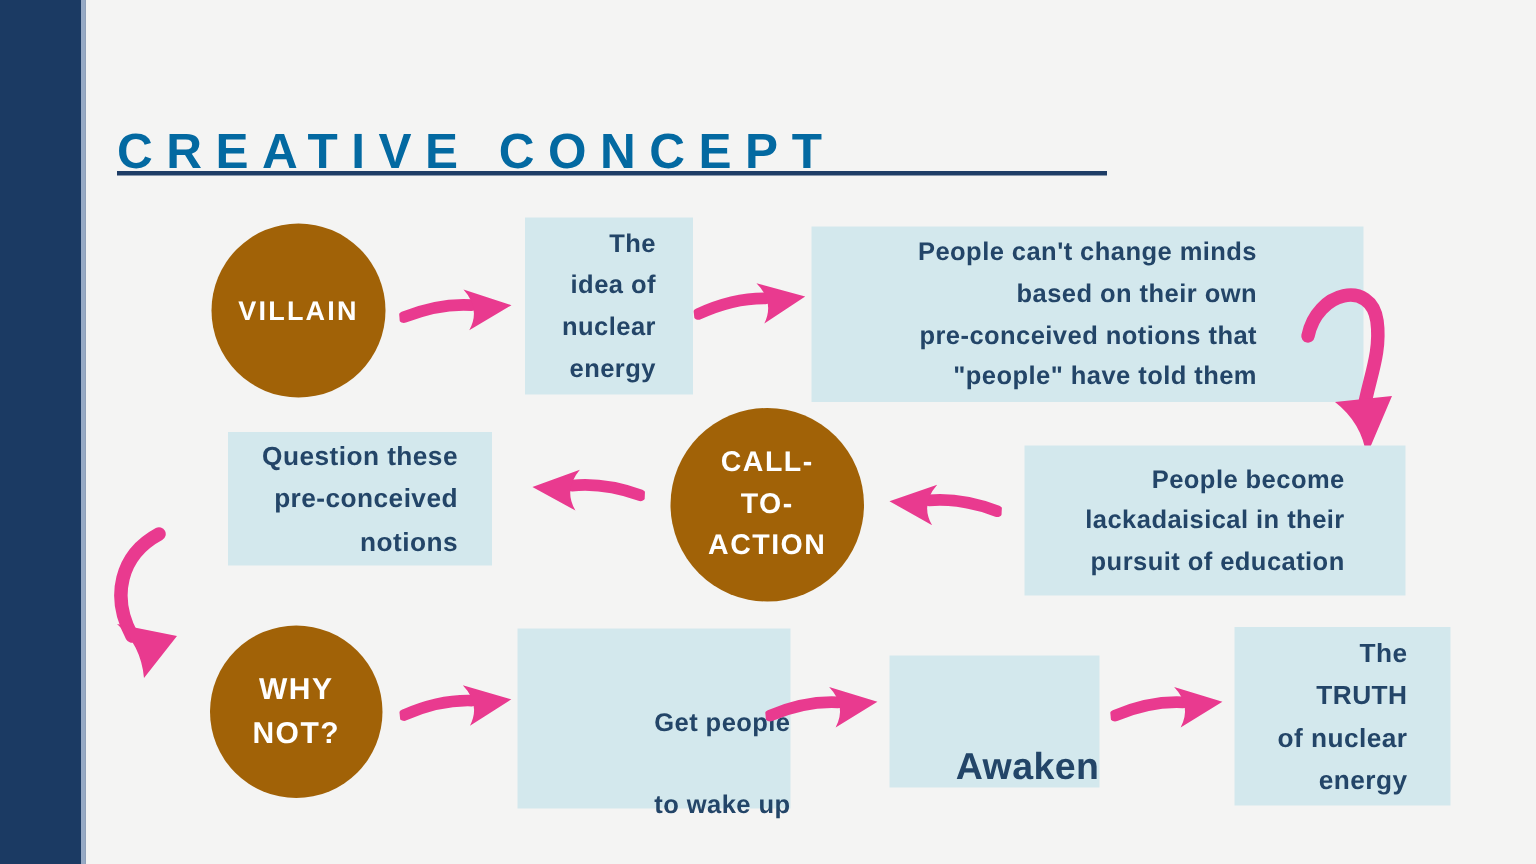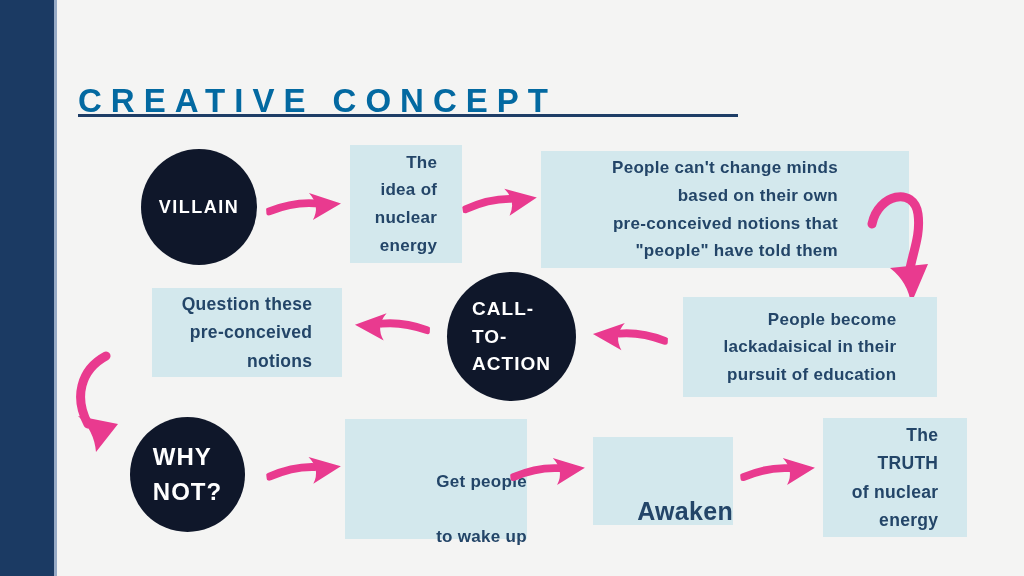--- a/index.html
+++ b/index.html
@@ -22,40 +22,40 @@
     letter-spacing: 9px; color: #0369a1;
     white-space: nowrap;
     margin-top: 20px;
   }
   .title-underline {
     position: absolute; left: 78px; top: 114px;
     width: 660px; height: 3px; background: #1e3d66;
   }
   .circle {
     position: absolute; border-radius: 50%;
-    background: #0f172a; color: #ffffff;
+    background: #a16207; color: #ffffff;
     display: flex; align-items: center; justify-content: center;
-    text-align: left; font-weight: bold;
+    text-align: center; font-weight: bold;
     white-space: pre-line;
   }
   .circle.villain { left: 141px; top: 149px; width: 116px; height: 116px; font-size: 18px; letter-spacing: 1.5px; }
   .circle.cta     { left: 447px; top: 272px; width: 129px; height: 129px; font-size: 19px; letter-spacing: 1px; line-height: 1.45; }
-  .circle.why     { left: 130px; top: 417px; width: 115px; height: 115px; font-size: 24px; letter-spacing: 1px; line-height: 1.45; }
+  .circle.why     { left: 140px; top: 417px; width: 115px; height: 115px; font-size: 20px; letter-spacing: 1px; line-height: 1.45; }
   .box {
     position: absolute;
     background: #d3e8ed; color: #234568;
     display: flex; align-items: center; justify-content: center;
     text-align: right; font-weight: bold;
     white-space: pre-line; letter-spacing: 0.3px;
     line-height: 1.62; font-size: 17px;
   }
   .box.idea     { left: 350px; top: 145px; width: 112px; height: 118px; }
   .box.minds    { left: 541px; top: 151px; width: 368px; height: 117px; }
   .box.lack     { left: 683px; top: 297px; width: 254px; height: 100px; }
-  .box.question { left: 152px; top: 288px; width: 190px; height: 89px; font-size: 17.5px; }
+  .box.question { left: 152px; top: 288px; width: 176px; height: 89px; font-size: 17.5px; }
   .box.wake     { left: 345px; top: 419px; width: 182px; height: 120px; display: block; padding-top: 21px; }
   .box.awaken   { left: 593px; top: 437px; width: 140px; height: 88px; font-size: 25px; line-height: 1.7; display: block; padding-top: 10px; }
   .box.truth    { left: 823px; top: 418px; width: 144px; height: 119px; font-size: 17.5px; }
   .u { text-decoration: underline; text-decoration-thickness: 2.5px; text-underline-offset: 4px; }
   .arrow { position: absolute; }
   .a1 { left: 266px; top: 188px; transform: rotate(-4deg); }
   .a2 { left: 462px; top: 184px; transform: rotate(-7deg); }
   .a3 { left: 590px; top: 318px; transform: scaleX(-1) rotate(-3deg); }
   .a4 { left: 352px; top: 308px; transform: scaleX(-1) rotate(-2deg); }
   .a5 { left: 266px; top: 452px; transform: rotate(-6deg); }

